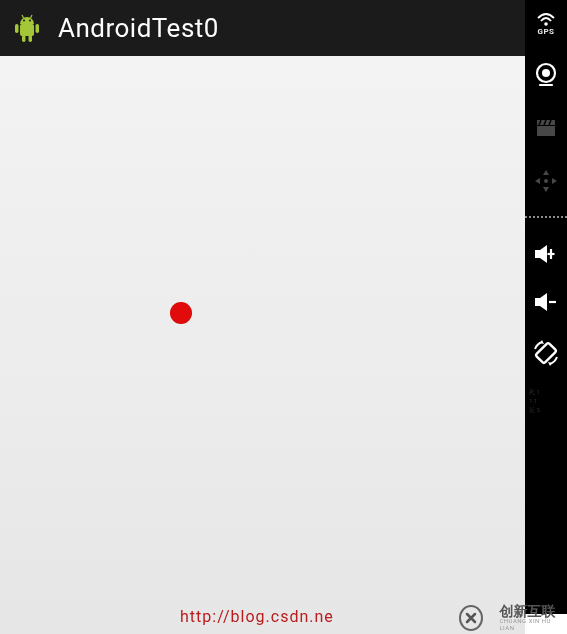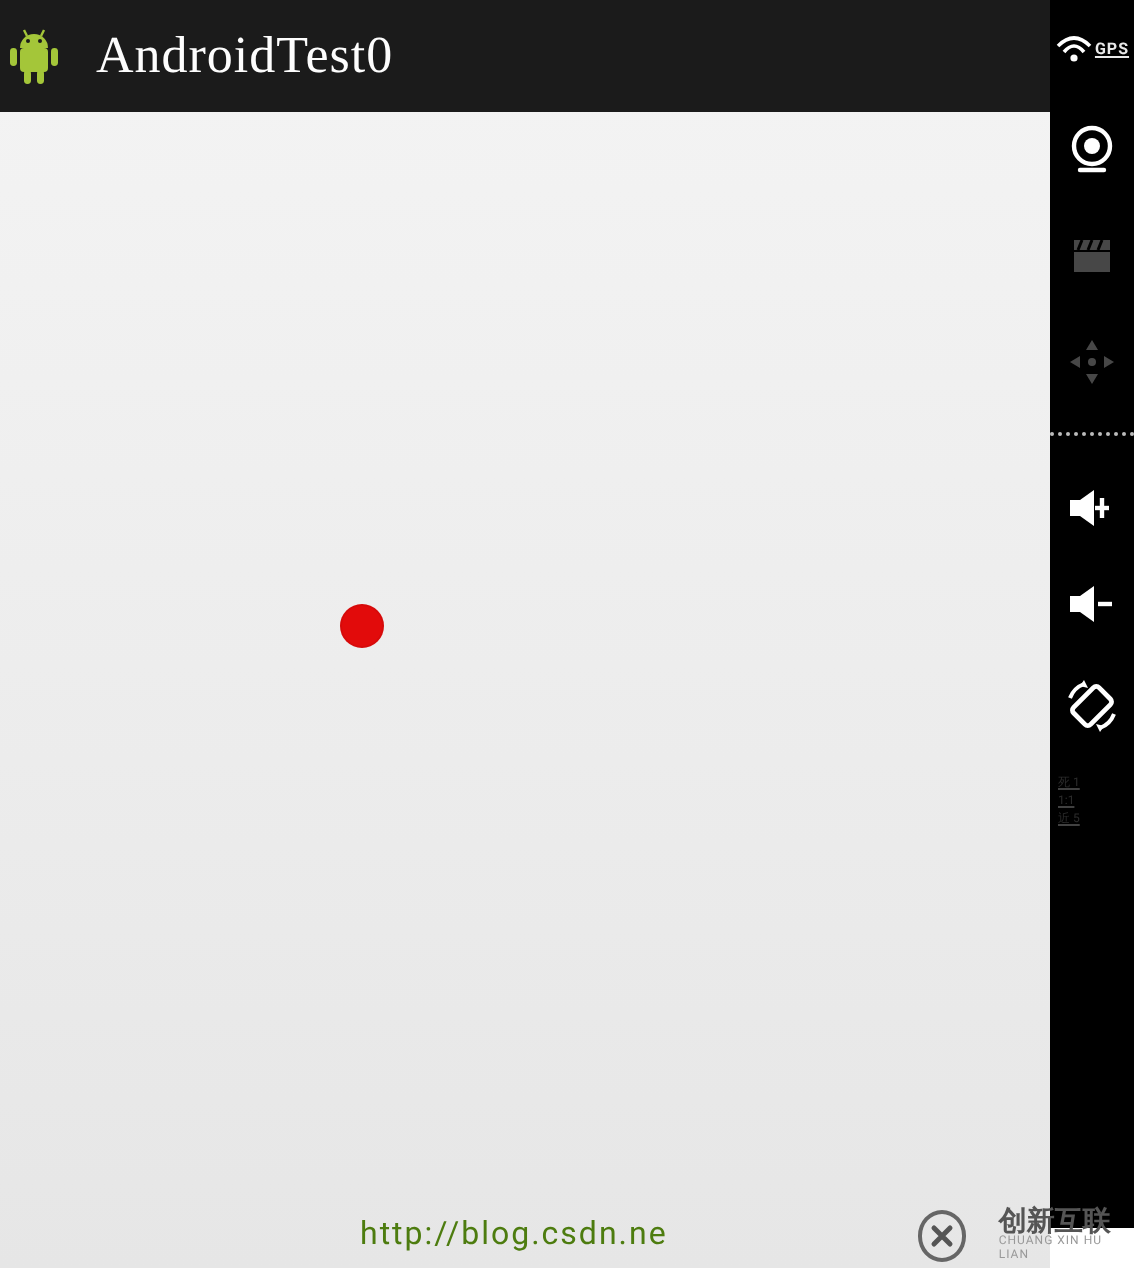--- a/index.html
+++ b/index.html
@@ -1,30 +1,30 @@
 <!DOCTYPE html>
 <html><head>
 <meta charset="utf-8">
 <style>
   html,body{margin:0;padding:0;width:567px;height:634px;font-family:Roboto,Arial,sans-serif;overflow:hidden;background:#fff;}
   .frame{position:relative;width:567px;height:634px;}
   .emu{position:absolute;left:0;top:0;width:525px;height:634px;background:linear-gradient(180deg,#f4f4f4 0%,#ececec 60%,#e6e6e6 100%);border-right:none;}
-  .statusbar{position:absolute;left:0;top:0;right:0;height:56px;background:#1b1b1b;color:#fdfdfd;display:flex;align-items:center;box-sizing:border-box;font-family:Liberation Serif, serif;}
+  .statusbar{position:absolute;left:0;top:0;right:0;height:56px;background:#1b1b1b;color:#fdfdfd;display:flex;align-items:center;padding-left:10px;box-sizing:border-box;}
   .app-icon{width:34px;height:34px;display:flex;align-items:center;justify-content:center;margin-right:14px;}
   .app-title{font-size:26px;font-weight:400;letter-spacing:0.5px;}
   .canvas{position:absolute;left:0;top:56px;right:0;bottom:0;}
   .red-dot{position:absolute;width:22px;height:22px;border-radius:50%;background:#e20b0b;left:170px;top:246px;box-shadow:inset 0 0 0 1px rgba(0,0,0,0.05);}
   .sidebar{position:absolute;right:0;top:0;width:42px;height:614px;background:#000;display:flex;flex-direction:column;align-items:center;color:#fff;}
-  .sb-item{width:42px;display:flex;flex-direction:row;align-items:center;justify-content:center;color:#e9e9e9;cursor:pointer;text-decoration:underline;}
+  .sb-item{width:42px;display:flex;flex-direction:column;align-items:center;justify-content:center;color:#e9e9e9;cursor:pointer;}
   .sb-item.disabled{opacity:0.28;cursor:default;}
   .dots-row{width:42px;height:6px;display:flex;align-items:center;justify-content:center;gap:2px;}
   .dots-row .d{width:2px;height:2px;background:#bbb;border-radius:50%;}
   .gps-label{font-size:8px;font-weight:700;line-height:8px;margin-top:2px;letter-spacing:0.5px;}
   .stats{font-size:6px;line-height:9px;color:#9a9a9a;text-align:left;width:34px;white-space:pre;}
-  .watermark{position:absolute;bottom:6px;left:180px;right:120px;height:24px;color:#4d7c0f;font-size:16px;letter-spacing:1px;display:flex;align-items:center;white-space:nowrap;}
+  .watermark{position:absolute;bottom:6px;left:180px;right:120px;height:24px;color:#b91c1c;font-size:16px;letter-spacing:1px;display:flex;align-items:center;white-space:nowrap;}
   .corner-logo{position:absolute;right:4px;bottom:4px;width:104px;height:24px;display:flex;align-items:center;gap:16px;}
   .corner-logo .mark{width:22px;height:22px;border:2px solid #666;border-radius:50%;display:flex;align-items:center;justify-content:center;}
   .corner-logo .txt{font-size:14px;color:#555;font-weight:600;line-height:12px;}
   .corner-logo .sub{font-size:6px;color:#999;letter-spacing:0.5px;}
   svg{display:block;}
   .sb-bottom-spacer{flex:1;}
 </style>
 </head>
 <body>
 

